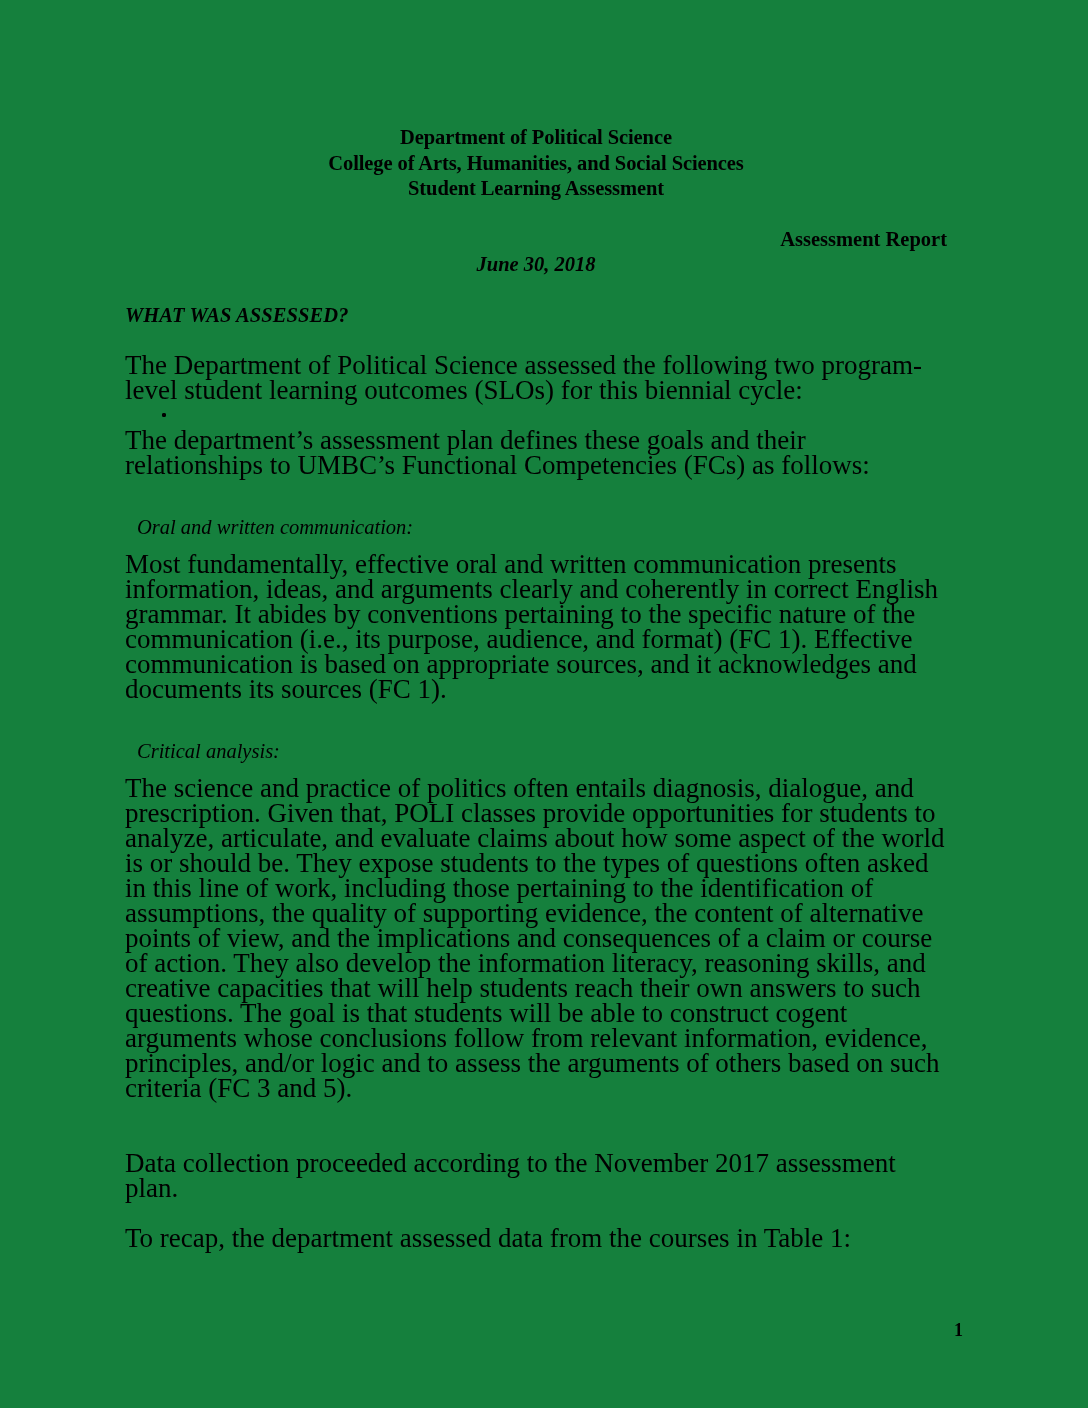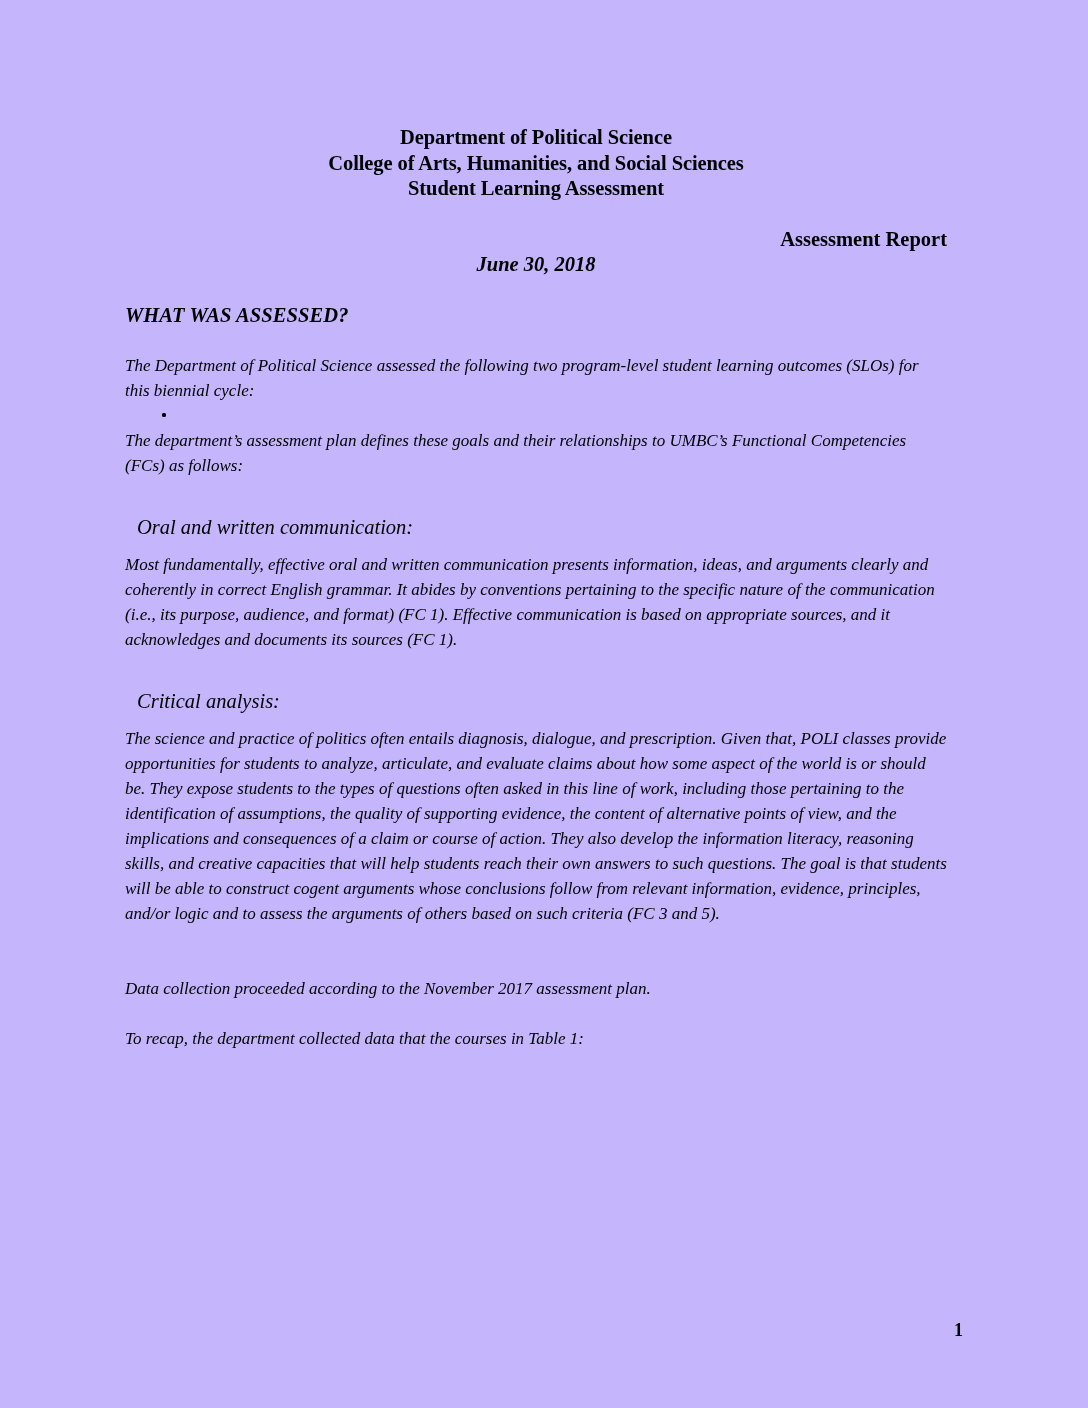--- a/index.html
+++ b/index.html
@@ -9,21 +9,21 @@
     background: #ffffff;
   }
   body {
     font-family: "Liberation Serif", "DejaVu Serif", serif;
     color: #000000;
   }
   .page {
     position: relative;
     width: 1088px;
     height: 1408px;
-    background: #c4b5fd;
+    background: #15803d;
     margin: 0 auto;
     overflow: hidden;
     box-sizing: border-box;
   }
   .content {
     position: absolute;
     left: 125px;
     top: 125px;
     width: 822px;
   }
@@ -57,26 +57,25 @@
   h2.section-heading {
     font-size: 20.5px;
     font-weight: bold;
     line-height: 25px;
     margin: 0;
     padding: 0;
     letter-spacing: 0.1px;
     font-style: italic;
   }
   p.body-text {
-    font-size: 17px;
+    font-size: 27px;
     line-height: 25px;
     margin: 0;
     padding: 0;
     text-align: left;
-    font-style: italic;
   }
   .lbl-italic {
     font-size: 20.5px;
     font-style: italic;
     line-height: 25px;
     margin: 12px;
     padding: 0;
   }
   .spacer-para {
     height: 25px;
@@ -162,19 +161,19 @@
 
     <div class="spacer-para"></div>
 
 
     <div class="spacer-para"></div>
 
     <p class="body-text">Data collection proceeded according to the November 2017 assessment plan.</p>
 
     <div class="spacer-para"></div>
 
-    <p class="body-text">To recap, the department collected data that the courses in Table 1:</p>
+    <p class="body-text">To recap, the department assessed data from the courses in Table 1:</p>
 
   </div>
 
   <div class="page-number">1</div>
 
 </div>
 
 </body></html>

